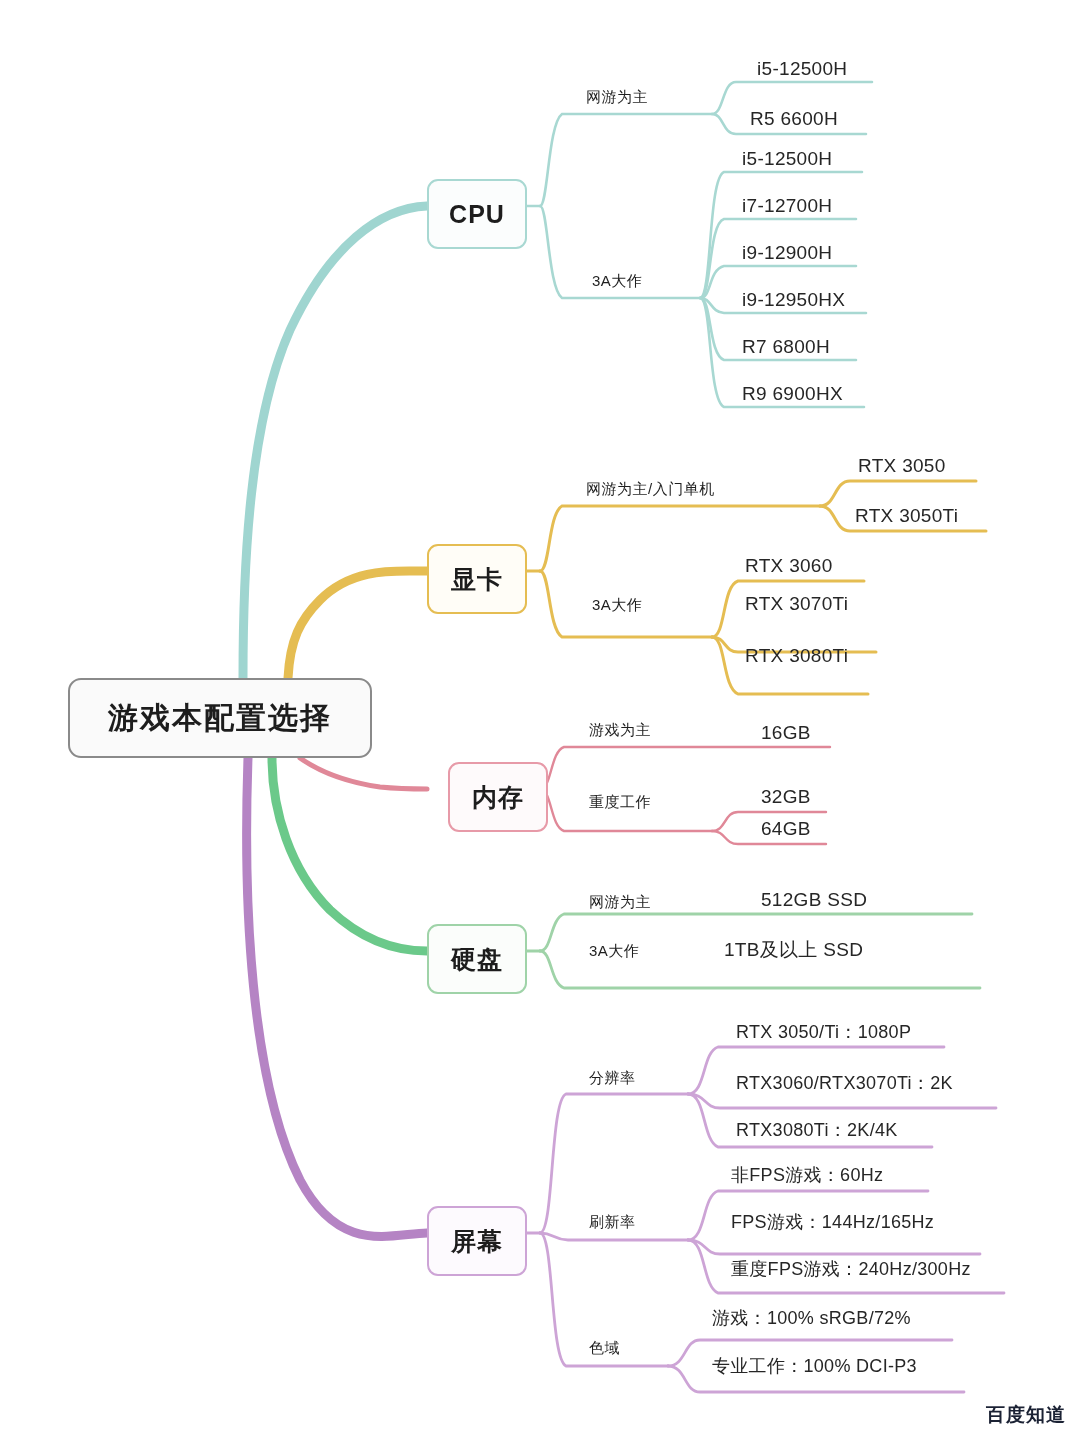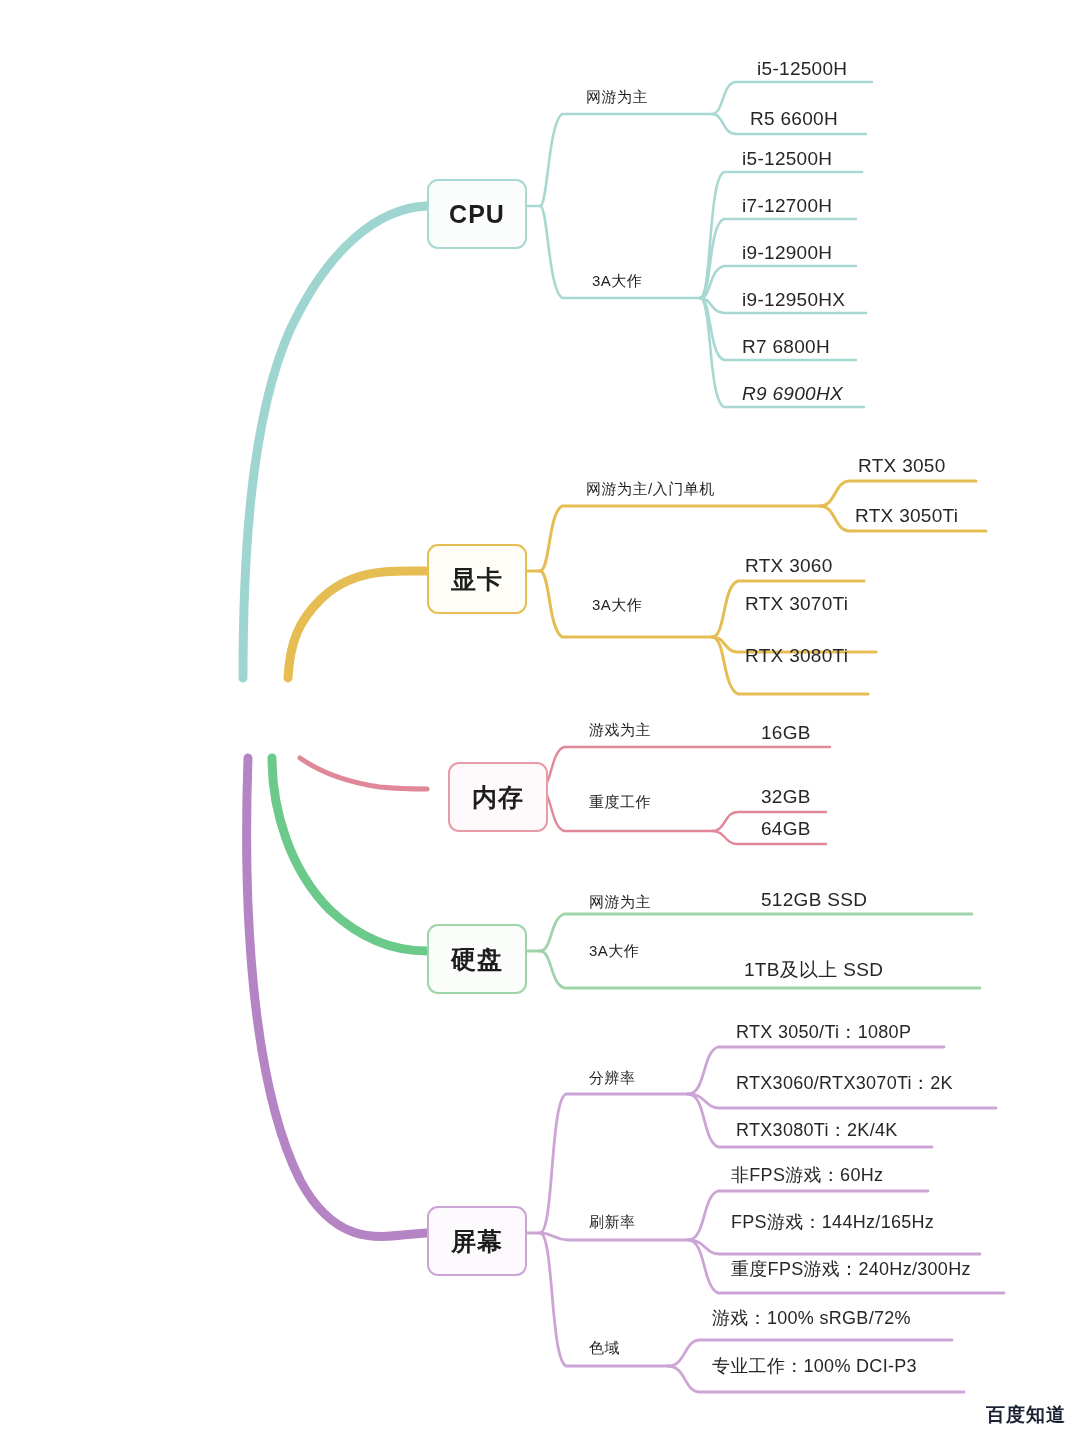--- a/index.html
+++ b/index.html
@@ -165,20 +165,23 @@
 
       <path d="M 688,1240 C 706,1240 702,1196 718,1191 L 928,1191"></path>
       <path d="M 688,1240 C 706,1240 704,1254 720,1254 L 980,1254"></path>
       <path d="M 688,1240 C 706,1240 702,1286 718,1293 L 1004,1293"></path>
 
       <path d="M 668,1366 C 686,1366 684,1340 700,1340 L 952,1340"></path>
       <path d="M 668,1366 C 686,1366 684,1392 700,1392 L 964,1392"></path>
     </g>
   </svg>
 
+  <div class="node root">
+    <span>游戏本配置选择</span>
+  </div>
 
   <div class="node branch-node cpu">
     <span>CPU</span>
   </div>
   <div class="node branch-node gpu">
     <span>显卡</span>
   </div>
   <div class="node branch-node mem">
     <span>内存</span>
   </div>
@@ -192,21 +195,21 @@
   <div class="mid-label" style="left:586px; top:107px;">网游为主</div>
   <div class="mid-label" style="left:592px; top:291px;">3A大作</div>
 
   <div class="leaf-label" style="left:757px; top:80px;">i5-12500H</div>
   <div class="leaf-label" style="left:750px; top:130px;">R5 6600H</div>
   <div class="leaf-label" style="left:742px; top:170px;">i5-12500H</div>
   <div class="leaf-label" style="left:742px; top:217px;">i7-12700H</div>
   <div class="leaf-label" style="left:742px; top:264px;">i9-12900H</div>
   <div class="leaf-label" style="left:742px; top:311px;">i9-12950HX</div>
   <div class="leaf-label" style="left:742px; top:358px;">R7 6800H</div>
-  <div class="leaf-label" style="left:742px; top:405px;font-style:italic;">R9 6900HX</div>
+  <div class="leaf-label" style="left:742px; top:405px;">R9 6900HX</div>
 
   <div class="mid-label" style="left:586px; top:499px;">网游为主/入门单机</div>
   <div class="mid-label" style="left:592px; top:615px;">3A大作</div>
 
   <div class="leaf-label" style="left:858px; top:477px;">RTX 3050</div>
   <div class="leaf-label" style="left:855px; top:527px;">RTX 3050Ti</div>
   <div class="leaf-label" style="left:745px; top:577px;">RTX 3060</div>
   <div class="leaf-label" style="left:745px; top:615px;">RTX 3070Ti</div>
   <div class="leaf-label" style="left:745px; top:667px;">RTX 3080Ti</div>
 
@@ -214,21 +217,21 @@
   <div class="mid-label" style="left:589px; top:812px;">重度工作</div>
 
   <div class="leaf-label" style="left:761px; top:744px;">16GB</div>
   <div class="leaf-label" style="left:761px; top:808px;">32GB</div>
   <div class="leaf-label" style="left:761px; top:840px;">64GB</div>
 
   <div class="mid-label" style="left:589px; top:912px;">网游为主</div>
   <div class="mid-label" style="left:589px; top:961px;">3A大作</div>
 
   <div class="leaf-label" style="left:761px; top:911px;">512GB SSD</div>
-  <div class="leaf-label" style="left:744px; top:963px;margin-top:20px;">1TB及以上 SSD</div>
+  <div class="leaf-label" style="left:724px; top:963px;">1TB及以上 SSD</div>
 
   <div class="mid-label" style="left:589px; top:1088px;">分辨率</div>
   <div class="mid-label" style="left:589px; top:1232px;">刷新率</div>
   <div class="mid-label" style="left:589px; top:1358px;">色域</div>
 
   <div class="leaf-label sm" style="left:736px; top:1044px;">RTX 3050/Ti：1080P</div>
   <div class="leaf-label sm" style="left:736px; top:1095px;">RTX3060/RTX3070Ti：2K</div>
   <div class="leaf-label sm" style="left:736px; top:1142px;">RTX3080Ti：2K/4K</div>
   <div class="leaf-label sm" style="left:731px; top:1187px;">非FPS游戏：60Hz</div>
   <div class="leaf-label sm" style="left:731px; top:1234px;">FPS游戏：144Hz/165Hz</div>

